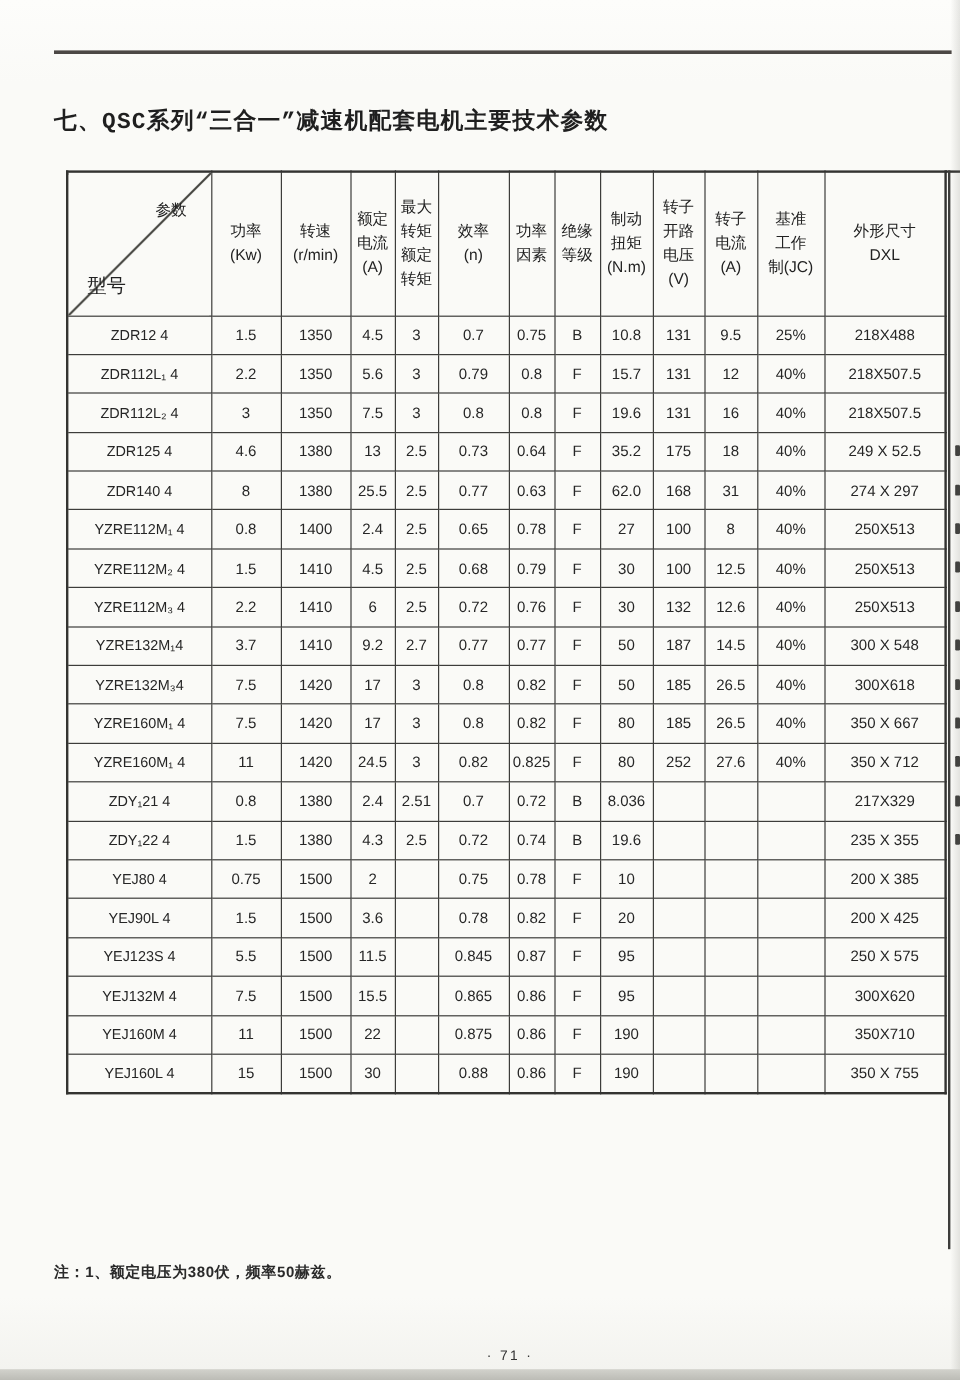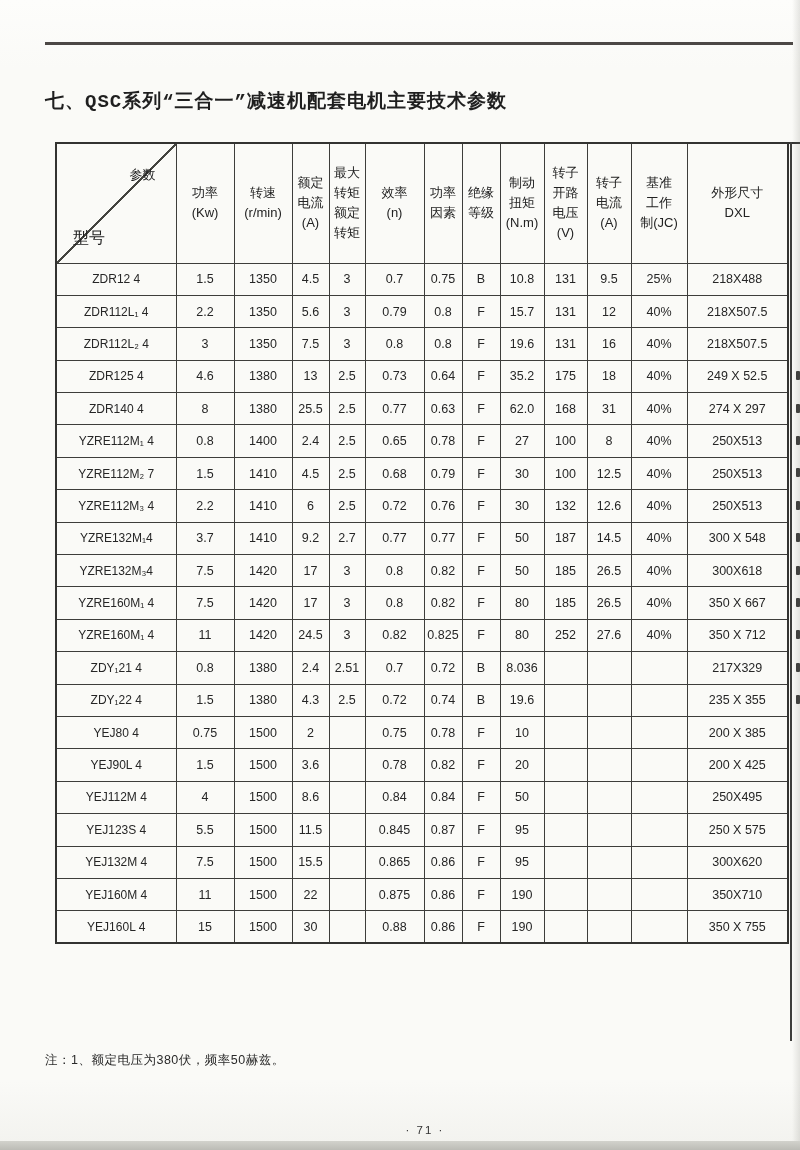--- a/index.html
+++ b/index.html
@@ -85,21 +85,21 @@
     position: absolute; left: 788px; top: 142px; width: 12px; height: 2px;
     background: #333331;
   }
   .frag {
     position: absolute; left: 796px; width: 4px; height: 9px;
     background: #3a3a38; border-radius: 1px;
   }
 
   .doc-note {
     position: absolute; left: 45px; top: 1052px;
-    font-size: 12.5px; font-weight: normal; color: #2a2a2a; letter-spacing: 0.5px;
+    font-size: 12.5px; font-weight: bold; color: #2a2a2a; letter-spacing: 0.5px;
   }
 
   .page-number {
     position: absolute; left: 425px; top: 1124px; transform: translateX(-50%);
     font-size: 11.5px; color: #333; letter-spacing: 2px;
   }
 </style>
 </head>
 <body>
 
@@ -299,21 +299,21 @@
             <td>0.65</td>
             <td>0.78</td>
             <td>F</td>
             <td>27</td>
             <td>100</td>
             <td>8</td>
             <td>40%</td>
             <td>250X513</td>
           </tr>
           <tr class="datarow">
-            <td class="model">YZRE112M₂ 7</td>
+            <td class="model">YZRE112M₂ 4</td>
             <td>1.5</td>
             <td>1410</td>
             <td>4.5</td>
             <td>2.5</td>
             <td>0.68</td>
             <td>0.79</td>
             <td>F</td>
             <td>30</td>
             <td>100</td>
             <td>12.5</td>
@@ -447,35 +447,20 @@
             <td>3.6</td>
             <td></td>
             <td>0.78</td>
             <td>0.82</td>
             <td>F</td>
             <td>20</td>
             <td></td>
             <td></td>
             <td></td>
             <td>200 X 425</td>
-          </tr>
-          <tr class="datarow">
-            <td class="model">YEJ112M 4</td>
-            <td>4</td>
-            <td>1500</td>
-            <td>8.6</td>
-            <td></td>
-            <td>0.84</td>
-            <td>0.84</td>
-            <td>F</td>
-            <td>50</td>
-            <td></td>
-            <td></td>
-            <td></td>
-            <td>250X495</td>
           </tr>
           <tr class="datarow">
             <td class="model">YEJ123S 4</td>
             <td>5.5</td>
             <td>1500</td>
             <td>11.5</td>
             <td></td>
             <td>0.845</td>
             <td>0.87</td>
             <td>F</td>

